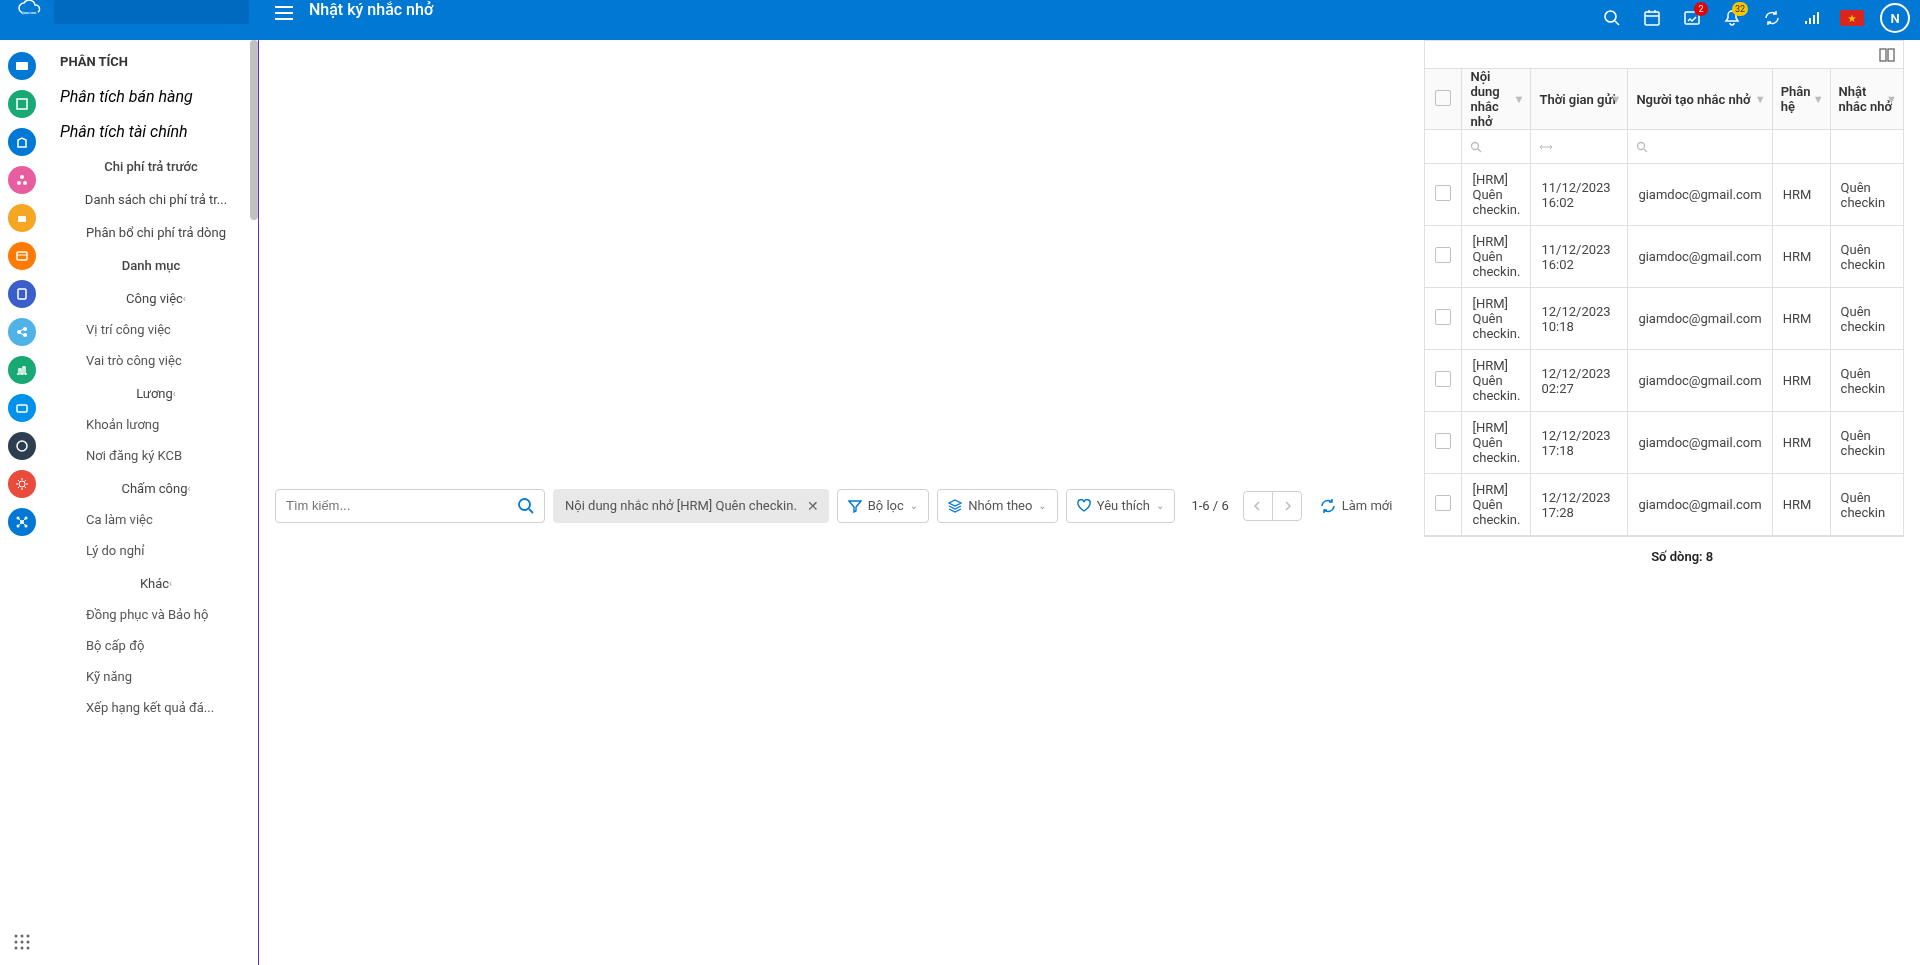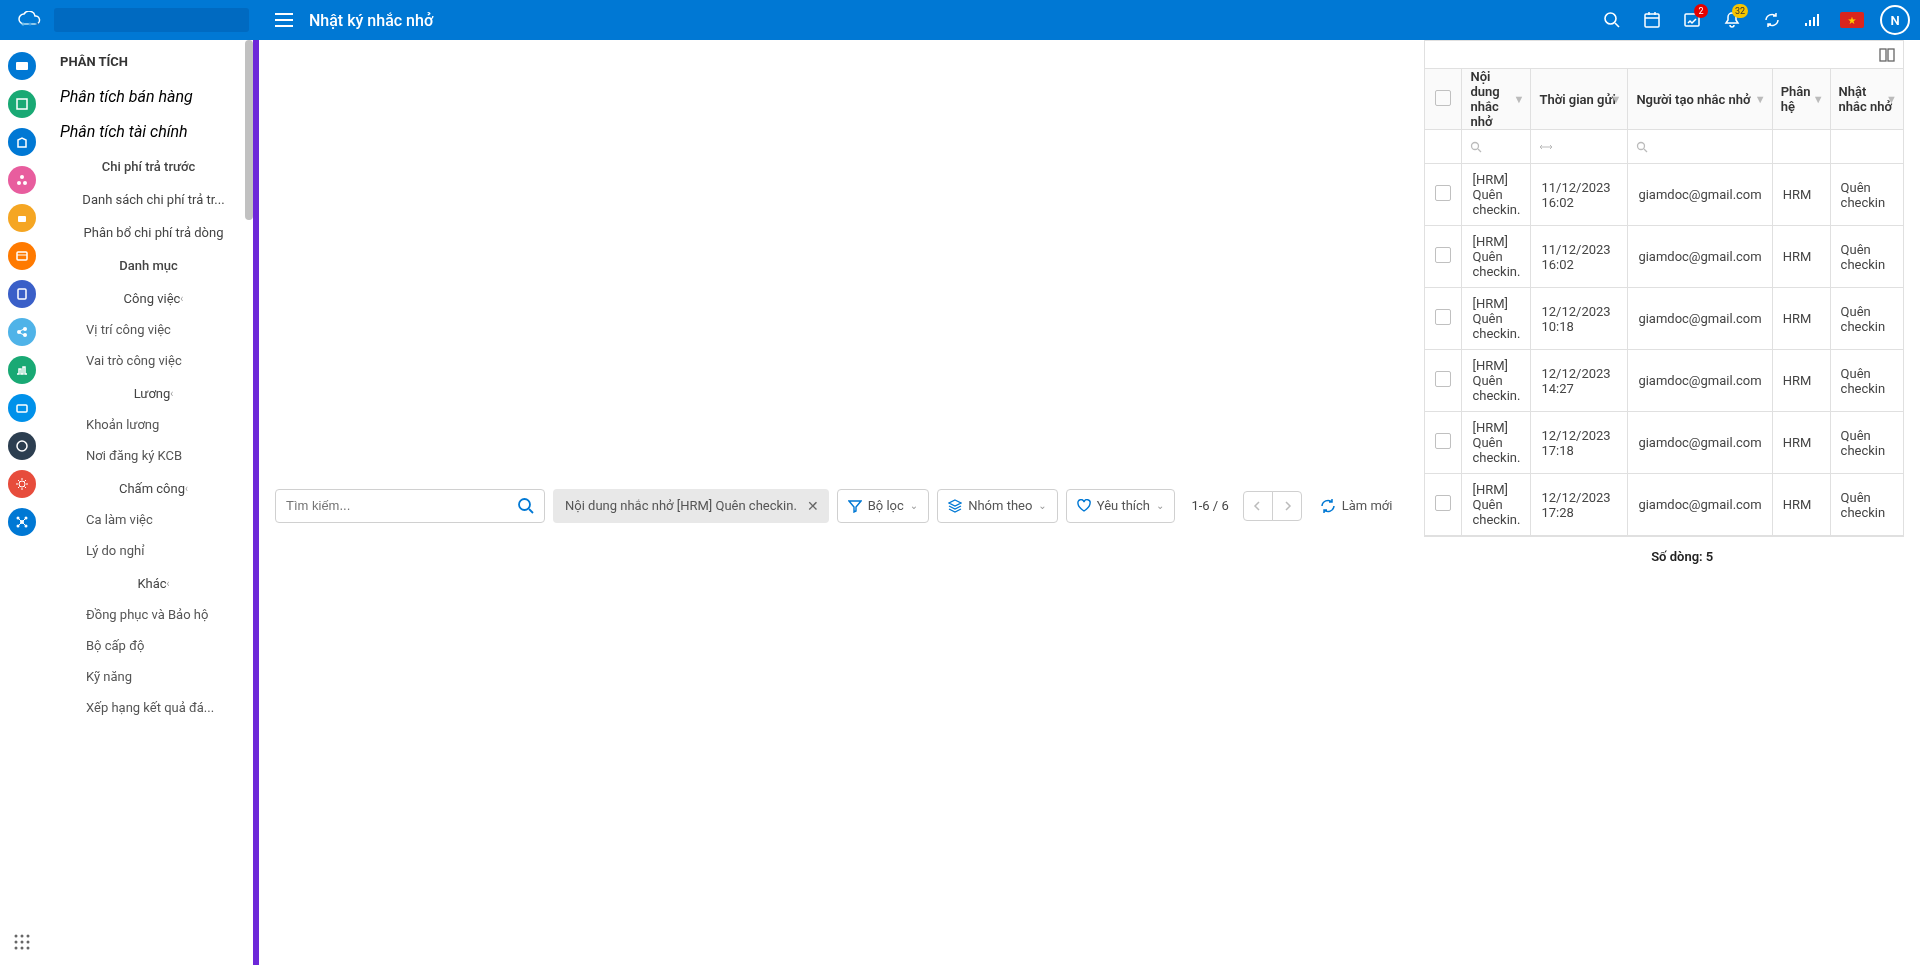--- a/index.html
+++ b/index.html
@@ -1,19 +1,19 @@
 <!DOCTYPE html>
 <html><head>
 <meta charset="utf-8">
 <style>
 * { box-sizing: border-box; margin: 0; padding: 0; }
 body { font-family: -apple-system, BlinkMacSystemFont, "Segoe UI", Roboto, Arial, sans-serif; font-size: 13px; color: #333; background: #fff; overflow: hidden; }
 
 
-.header { height: 40px; background: #0078d4; display: flex; align-items: center; color: #fff; padding: 0 10px; }
+.header { height: 40px; background: #0078d4; display: flex; align-items: flex-start; color: #fff; padding: 0 10px; }
 .logo-area { width: 40px; display: flex; align-items: center; justify-content: center; }
 .brand-bar { width: 195px; height: 24px; background: #006ac1; border-radius: 3px; margin-left: 4px; }
 .hamburger { margin-left: 20px; cursor: pointer; padding: 6px; }
 .page-title { font-size: 16px; font-weight: 500; margin-left: 10px; }
 .header-spacer { flex: 1; }
 .header-icons { display: flex; align-items: center; gap: 4px; }
 .header-icon { width: 36px; height: 36px; display: flex; align-items: center; justify-content: center; cursor: pointer; position: relative; border-radius: 4px; }
 .badge { position: absolute; top: 2px; right: 2px; background: #e60000; color: #fff; font-size: 9px; min-width: 14px; height: 14px; border-radius: 7px; display: flex; align-items: center; justify-content: center; padding: 0 3px; }
 .badge.yellow { background: #f6c500; color: #333; }
 .flag { width: 24px; height: 16px; background: #da251d; position: relative; border-radius: 2px; }
@@ -23,21 +23,21 @@
 
 .app-body { display: flex; height: calc(100vh - 40px); }
 
 
 .icon-rail { width: 44px; background: #fff; display: flex; flex-direction: column; align-items: center; padding-top: 12px; gap: 10px; }
 .rail-icon { width: 28px; height: 28px; border-radius: 50%; display: flex; align-items: center; justify-content: center; cursor: pointer; color: #fff; font-size: 13px; }
 .rail-bottom { margin-top: auto; padding-bottom: 14px; }
 .grid-icon { width: 18px; height: 18px; color: #666; cursor: pointer; }
 
 
-.sidebar { width: 215px; background: #fff; overflow-y: auto; border-right: 6px solid #6d28d9; position: relative; }
+.sidebar { width: 215px; background: #fff; overflow-y: auto; border-right: 1px solid #6d28d9; position: relative; }
 .sidebar-scroll { position: absolute; right: 0; top: 0; width: 8px; height: 100%; }
 .sidebar-scroll-thumb { position: absolute; right: 0; top: 0; width: 8px; height: 180px; background: #c1c1c1; border-radius: 4px; }
 .side-heading { font-size: 13px; font-weight: 700; color: #333; padding: 14px 16px 10px; text-transform: uppercase; }
 .side-item { padding: 8px 16px; color: #000000; cursor: pointer; font-size: 16px; font-style: italic; }
 .side-group { padding: 10px 16px 8px; color: #444; font-weight: 500; cursor: pointer; display: flex; justify-content: center; align-items: center; }
 .side-sub2 { padding: 8px 16px 8px 42px; color: #555; cursor: pointer; font-size: 13px; }
 .chev { font-size: 10px; color: #999; }
 
 
 .main { flex: 1; display: flex; flex-direction: row; background: #fff; overflow: hidden; }
@@ -414,21 +414,21 @@
               <td style="text-align:center"><span class="checkbox"></span></td>
               <td>[HRM] Quên checkin.</td>
               <td>12/12/2023 10:18</td>
               <td>giamdoc@gmail.com</td>
               <td>HRM</td>
               <td>Quên checkin</td>
             </tr>
             <tr class="data-row">
               <td style="text-align:center"><span class="checkbox"></span></td>
               <td>[HRM] Quên checkin.</td>
-              <td>12/12/2023 14:27</td>
+              <td>12/12/2023 02:27</td>
               <td>giamdoc@gmail.com</td>
               <td>HRM</td>
               <td>Quên checkin</td>
             </tr>
             <tr class="data-row">
               <td style="text-align:center"><span class="checkbox"></span></td>
               <td>[HRM] Quên checkin.</td>
               <td>12/12/2023 17:18</td>
               <td>giamdoc@gmail.com</td>
               <td>HRM</td>
@@ -441,19 +441,19 @@
               <td>giamdoc@gmail.com</td>
               <td>HRM</td>
               <td>Quên checkin</td>
             </tr>
           </tbody>
       </table>
       <table style="width:100%;border-collapse:collapse">
         <tbody>
             <tr class="footer-row">
           <td style="width:36px"></td>
-          <td style="text-align:center">Số dòng: 5</td>
+          <td style="text-align:center">Số dòng: 8</td>
         </tr>
       </tbody>
         </table>
     </div>
   </div>
 </div>
 
 </body></html>

